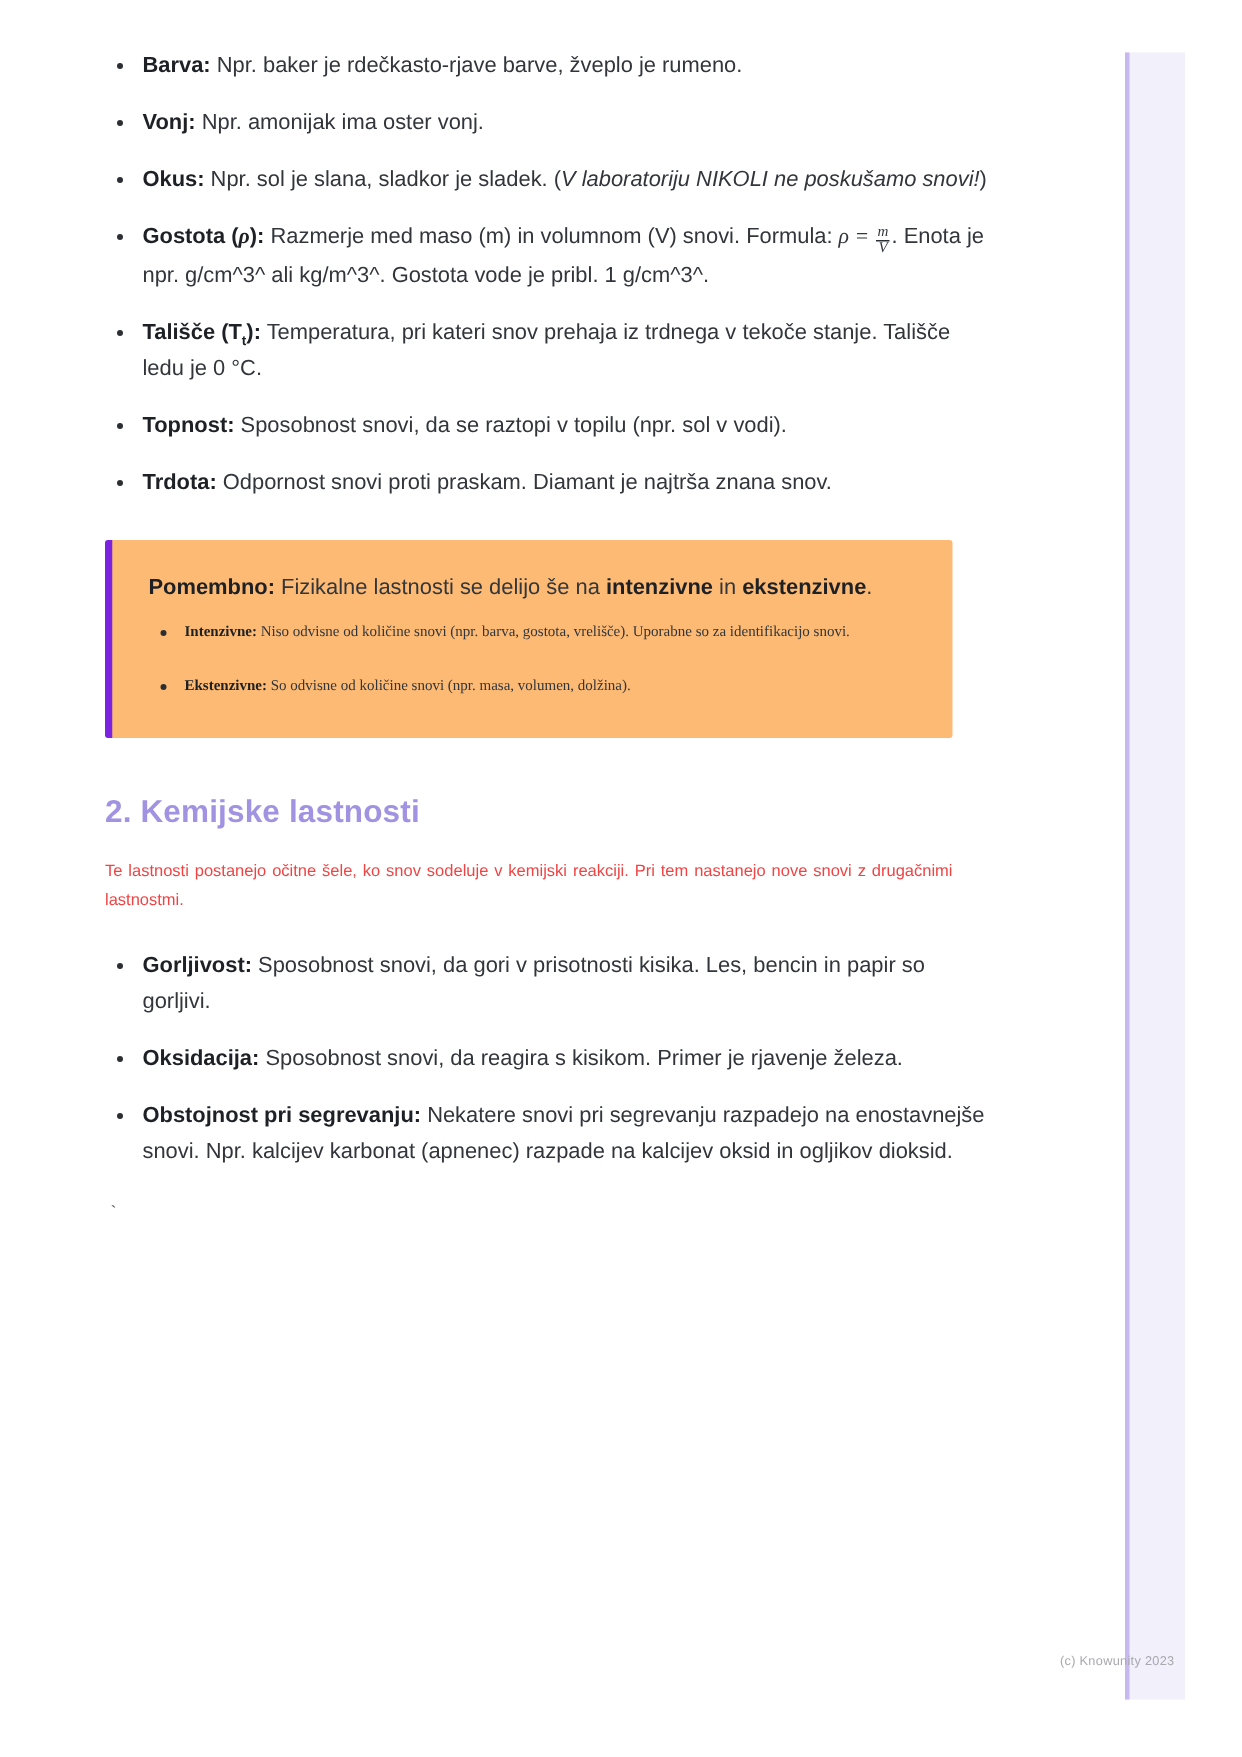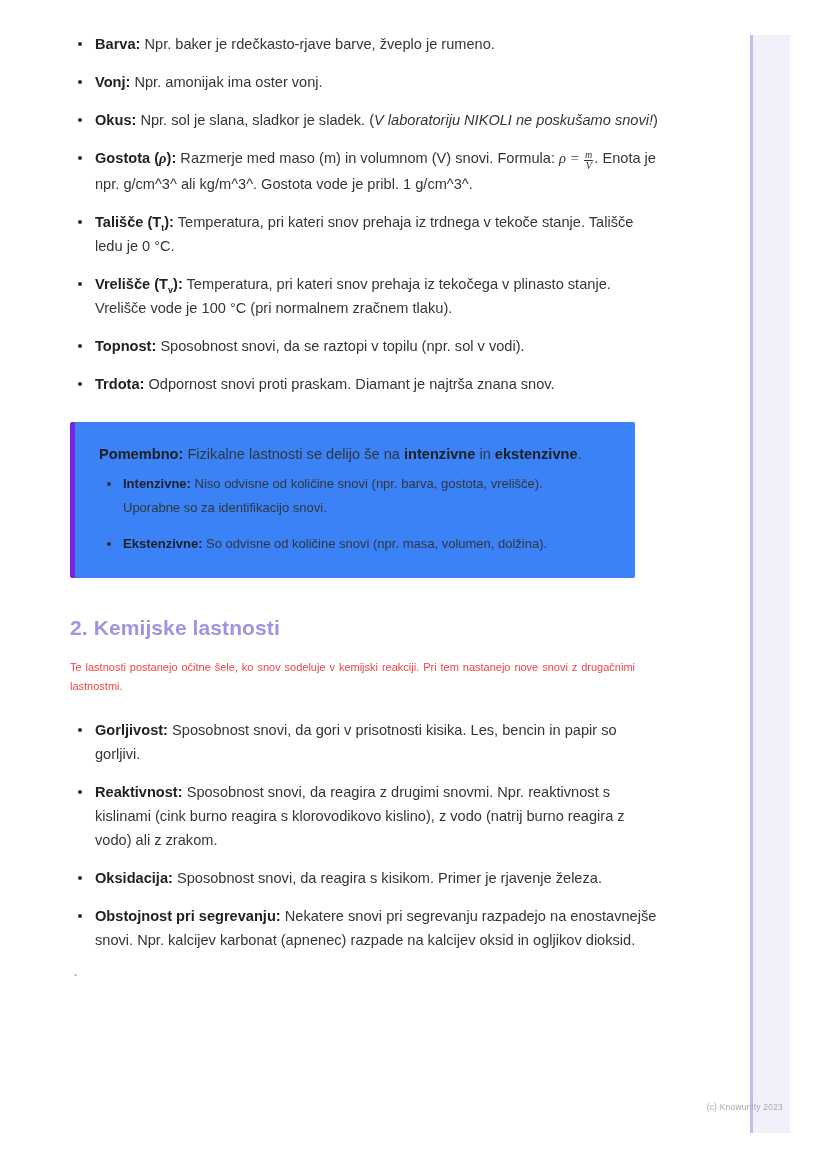--- a/index.html
+++ b/index.html
@@ -104,45 +104,46 @@
     padding: 0 1px;
     border-top: 1px solid #2b2f33;
   }
 
   
   .callout {
     position: relative;
     margin: 26px 0 0 0;
     width: 565px;
     box-sizing: border-box;
-    background: #3b82f6;
+    background: #fdba74;
     border-left: 5px solid #7b23e0;
     border-radius: 2px;
     padding: 20px 22px 22px 24px;
   }
   .callout-lead {
     font-size: 14.6px;
     line-height: 24px;
     margin: 0 0 4px 0;
     color: #32363b;
   }
   .callout-lead b { color: #1d2024; }
   ul.callout-list {
     list-style: none;
     margin: 6px 0 0 0;
     padding: 0;
   }
   ul.callout-list > li {
     position: relative;
     padding-left: 24px;
     margin: 0 0 12px 0;
-    font-size: 13px;
+    font-size: 10px;
     line-height: 24px;
     max-width: 470px;
     color: #32363b;
+    font-family: Liberation Serif, serif;
   }
   ul.callout-list > li:last-child { margin-bottom: 0; }
   ul.callout-list > li:before {
     content: "";
     position: absolute;
     left: 8px;
     top: 10px;
     width: 4px;
     height: 4px;
     border-radius: 50%;
@@ -208,23 +209,20 @@
     </li>
 
     <li>
       <b><span>Gostota (</span><span class="mathvar">ρ</span><span>):</span></b><span> Razmerje med maso (m) in volumnom (V) snovi. Formula: </span><span class="mathvar">ρ</span><span class="mathvar">&nbsp;=&nbsp;</span><span class="frac"><span class="num">m</span><span class="den">V</span></span><span>. Enota je npr. g/cm^3^ ali kg/m^3^. Gostota vode je pribl. 1 g/cm^3^.</span>
     </li>
 
     <li>
       <b><span>Tališče (T</span><sub>t</sub><span>):</span></b><span> Temperatura, pri kateri snov prehaja iz trdnega v tekoče stanje. Tališče ledu je 0 °C.</span>
     </li>
 
-    <li>
-      <b><span>Vrelišče (T</span><sub>v</sub><span>):</span></b><span> Temperatura, pri kateri snov prehaja iz tekočega v plinasto stanje. Vrelišče vode je 100 °C (pri normalnem zračnem tlaku).</span>
-    </li>
 
     <li>
       <b>Topnost:</b><span> Sposobnost snovi, da se raztopi v topilu (npr. sol v vodi).</span>
     </li>
 
 
     <li>
       <b>Trdota:</b><span> Odpornost snovi proti praskam. Diamant je najtrša znana snov.</span>
     </li>
   </ul>
@@ -244,23 +242,20 @@
 
   <h2 class="section-heading">2. Kemijske lastnosti</h2>
 
   <p class="body-para">Te lastnosti postanejo očitne šele, ko snov sodeluje v kemijski reakciji. Pri tem nastanejo nove snovi z drugačnimi lastnostmi.</p>
 
   <ul class="props">
     <li>
       <b>Gorljivost:</b><span> Sposobnost snovi, da gori v prisotnosti kisika. Les, bencin in papir so gorljivi.</span>
     </li>
     <li>
-      <b>Reaktivnost:</b><span> Sposobnost snovi, da reagira z drugimi snovmi. Npr. reaktivnost s kislinami (cink burno reagira s klorovodikovo kislino), z vodo (natrij burno reagira z vodo) ali z zrakom.</span>
-    </li>
-    <li>
       <b>Oksidacija:</b><span> Sposobnost snovi, da reagira s kisikom. Primer je rjavenje železa.</span>
     </li>
     <li>
       <b>Obstojnost pri segrevanju:</b><span> Nekatere snovi pri segrevanju razpadejo na enostavnejše snovi. Npr. kalcijev karbonat (apnenec) razpade na kalcijev oksid in ogljikov dioksid.</span>
     </li>
   </ul>
 
   <div class="stray-tick">`</div>
 
 </div>

